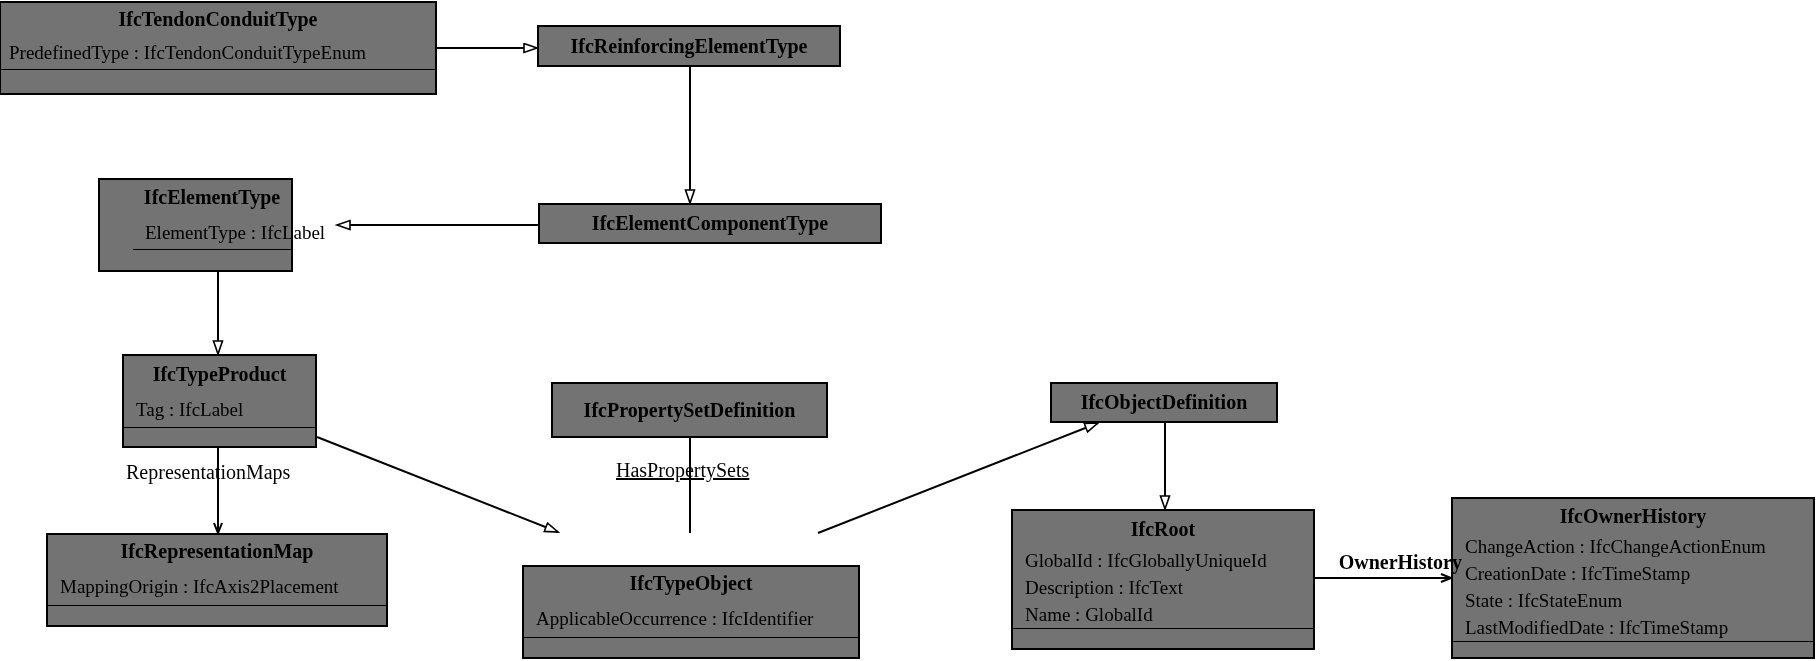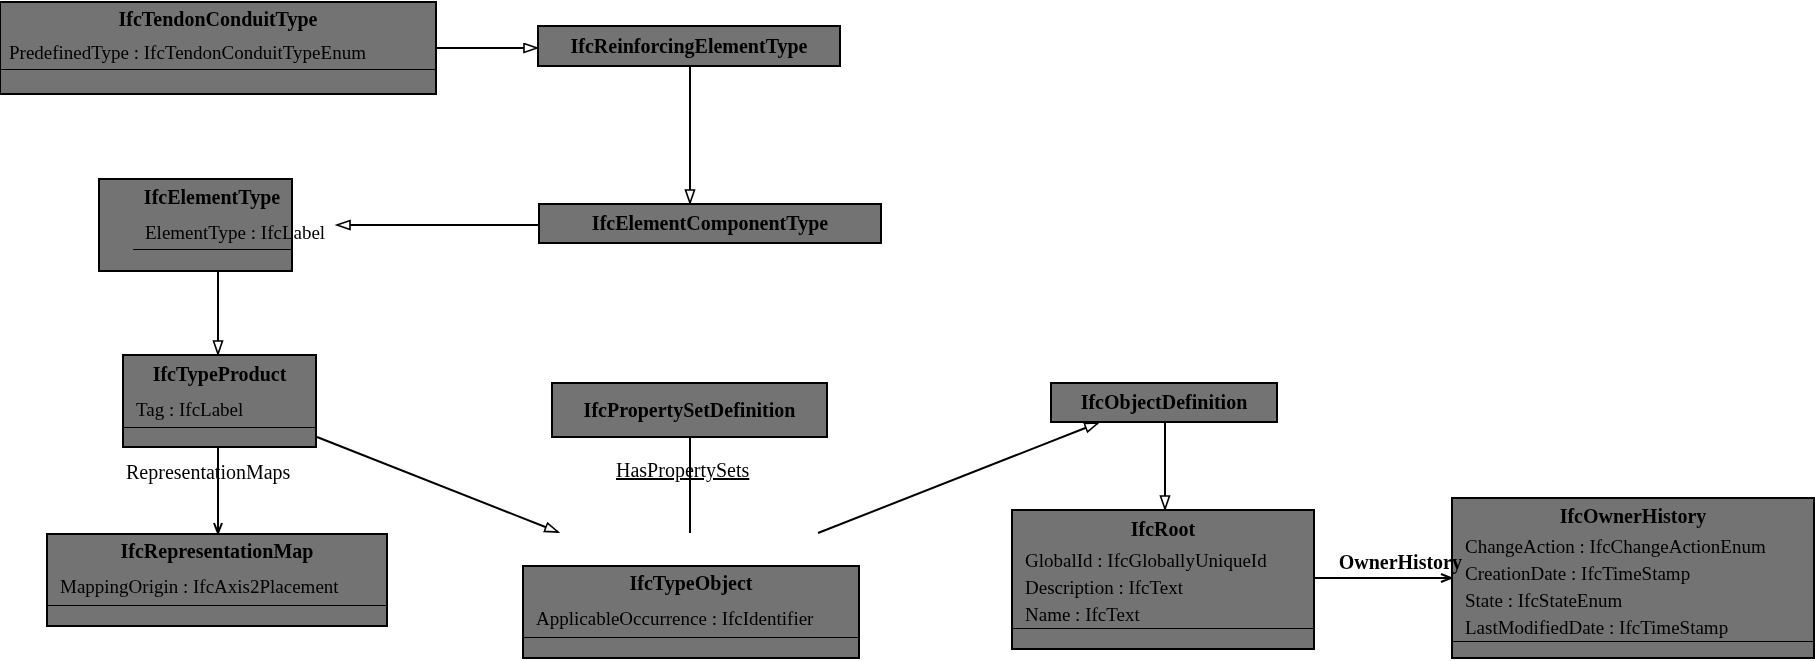--- a/index.html
+++ b/index.html
@@ -137,21 +137,21 @@
     <div class="attr-line">ApplicableOccurrence : IfcIdentifier</div>
   </div>
   <div class="class-empty" style="height:19px;"></div>
 </div>
 
 <div class="class-box" style="left:1011px; top:509px; width:304px; height:141px;">
   <div class="class-title" style="height:36px;">IfcRoot</div>
   <div class="class-attrs">
     <div class="attr-line">GlobalId : IfcGloballyUniqueId</div>
     <div class="attr-line">Description : IfcText</div>
-    <div class="attr-line">Name : IfcText</div>
+    <div class="attr-line">Name : GlobalId</div>
   </div>
   <div class="class-empty" style="height:21px;"></div>
 </div>
 
 <div class="class-box" style="left:1451px; top:497px; width:364px; height:162px;">
   <div class="class-title" style="height:34px;">IfcOwnerHistory</div>
   <div class="class-attrs">
     <div class="attr-line">ChangeAction : IfcChangeActionEnum</div>
     <div class="attr-line">CreationDate : IfcTimeStamp</div>
     <div class="attr-line">State : IfcStateEnum</div>

